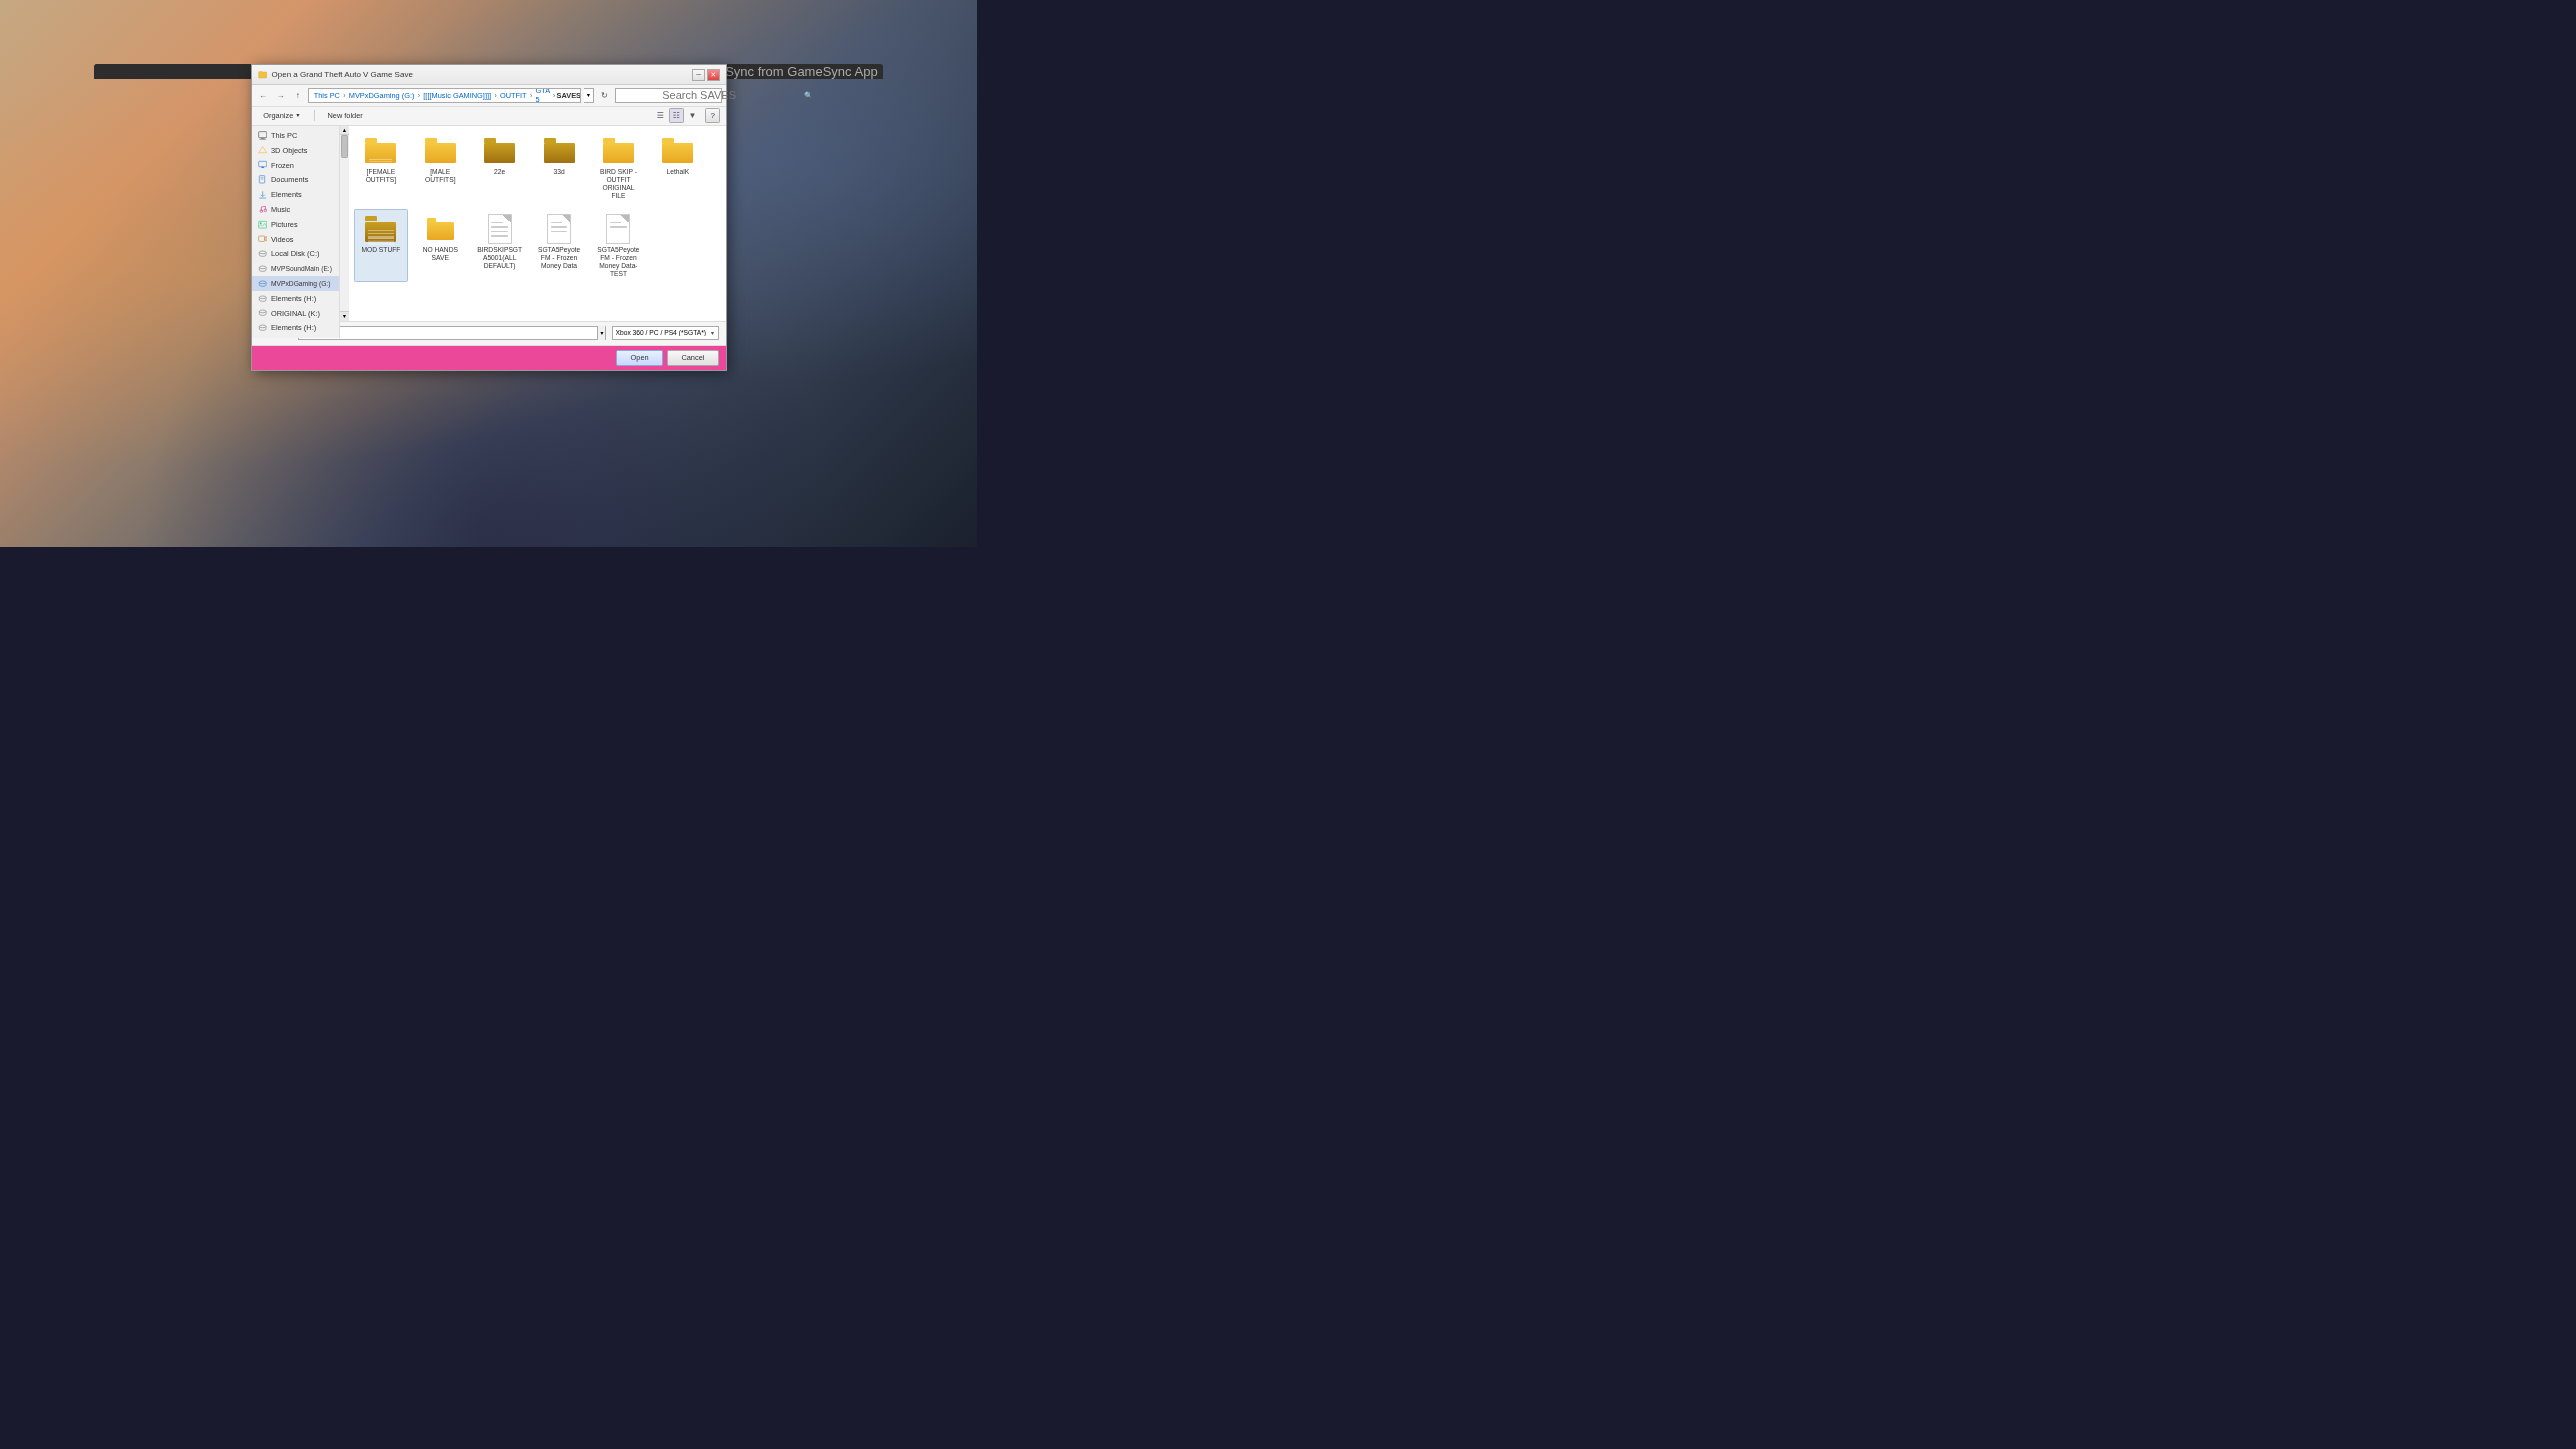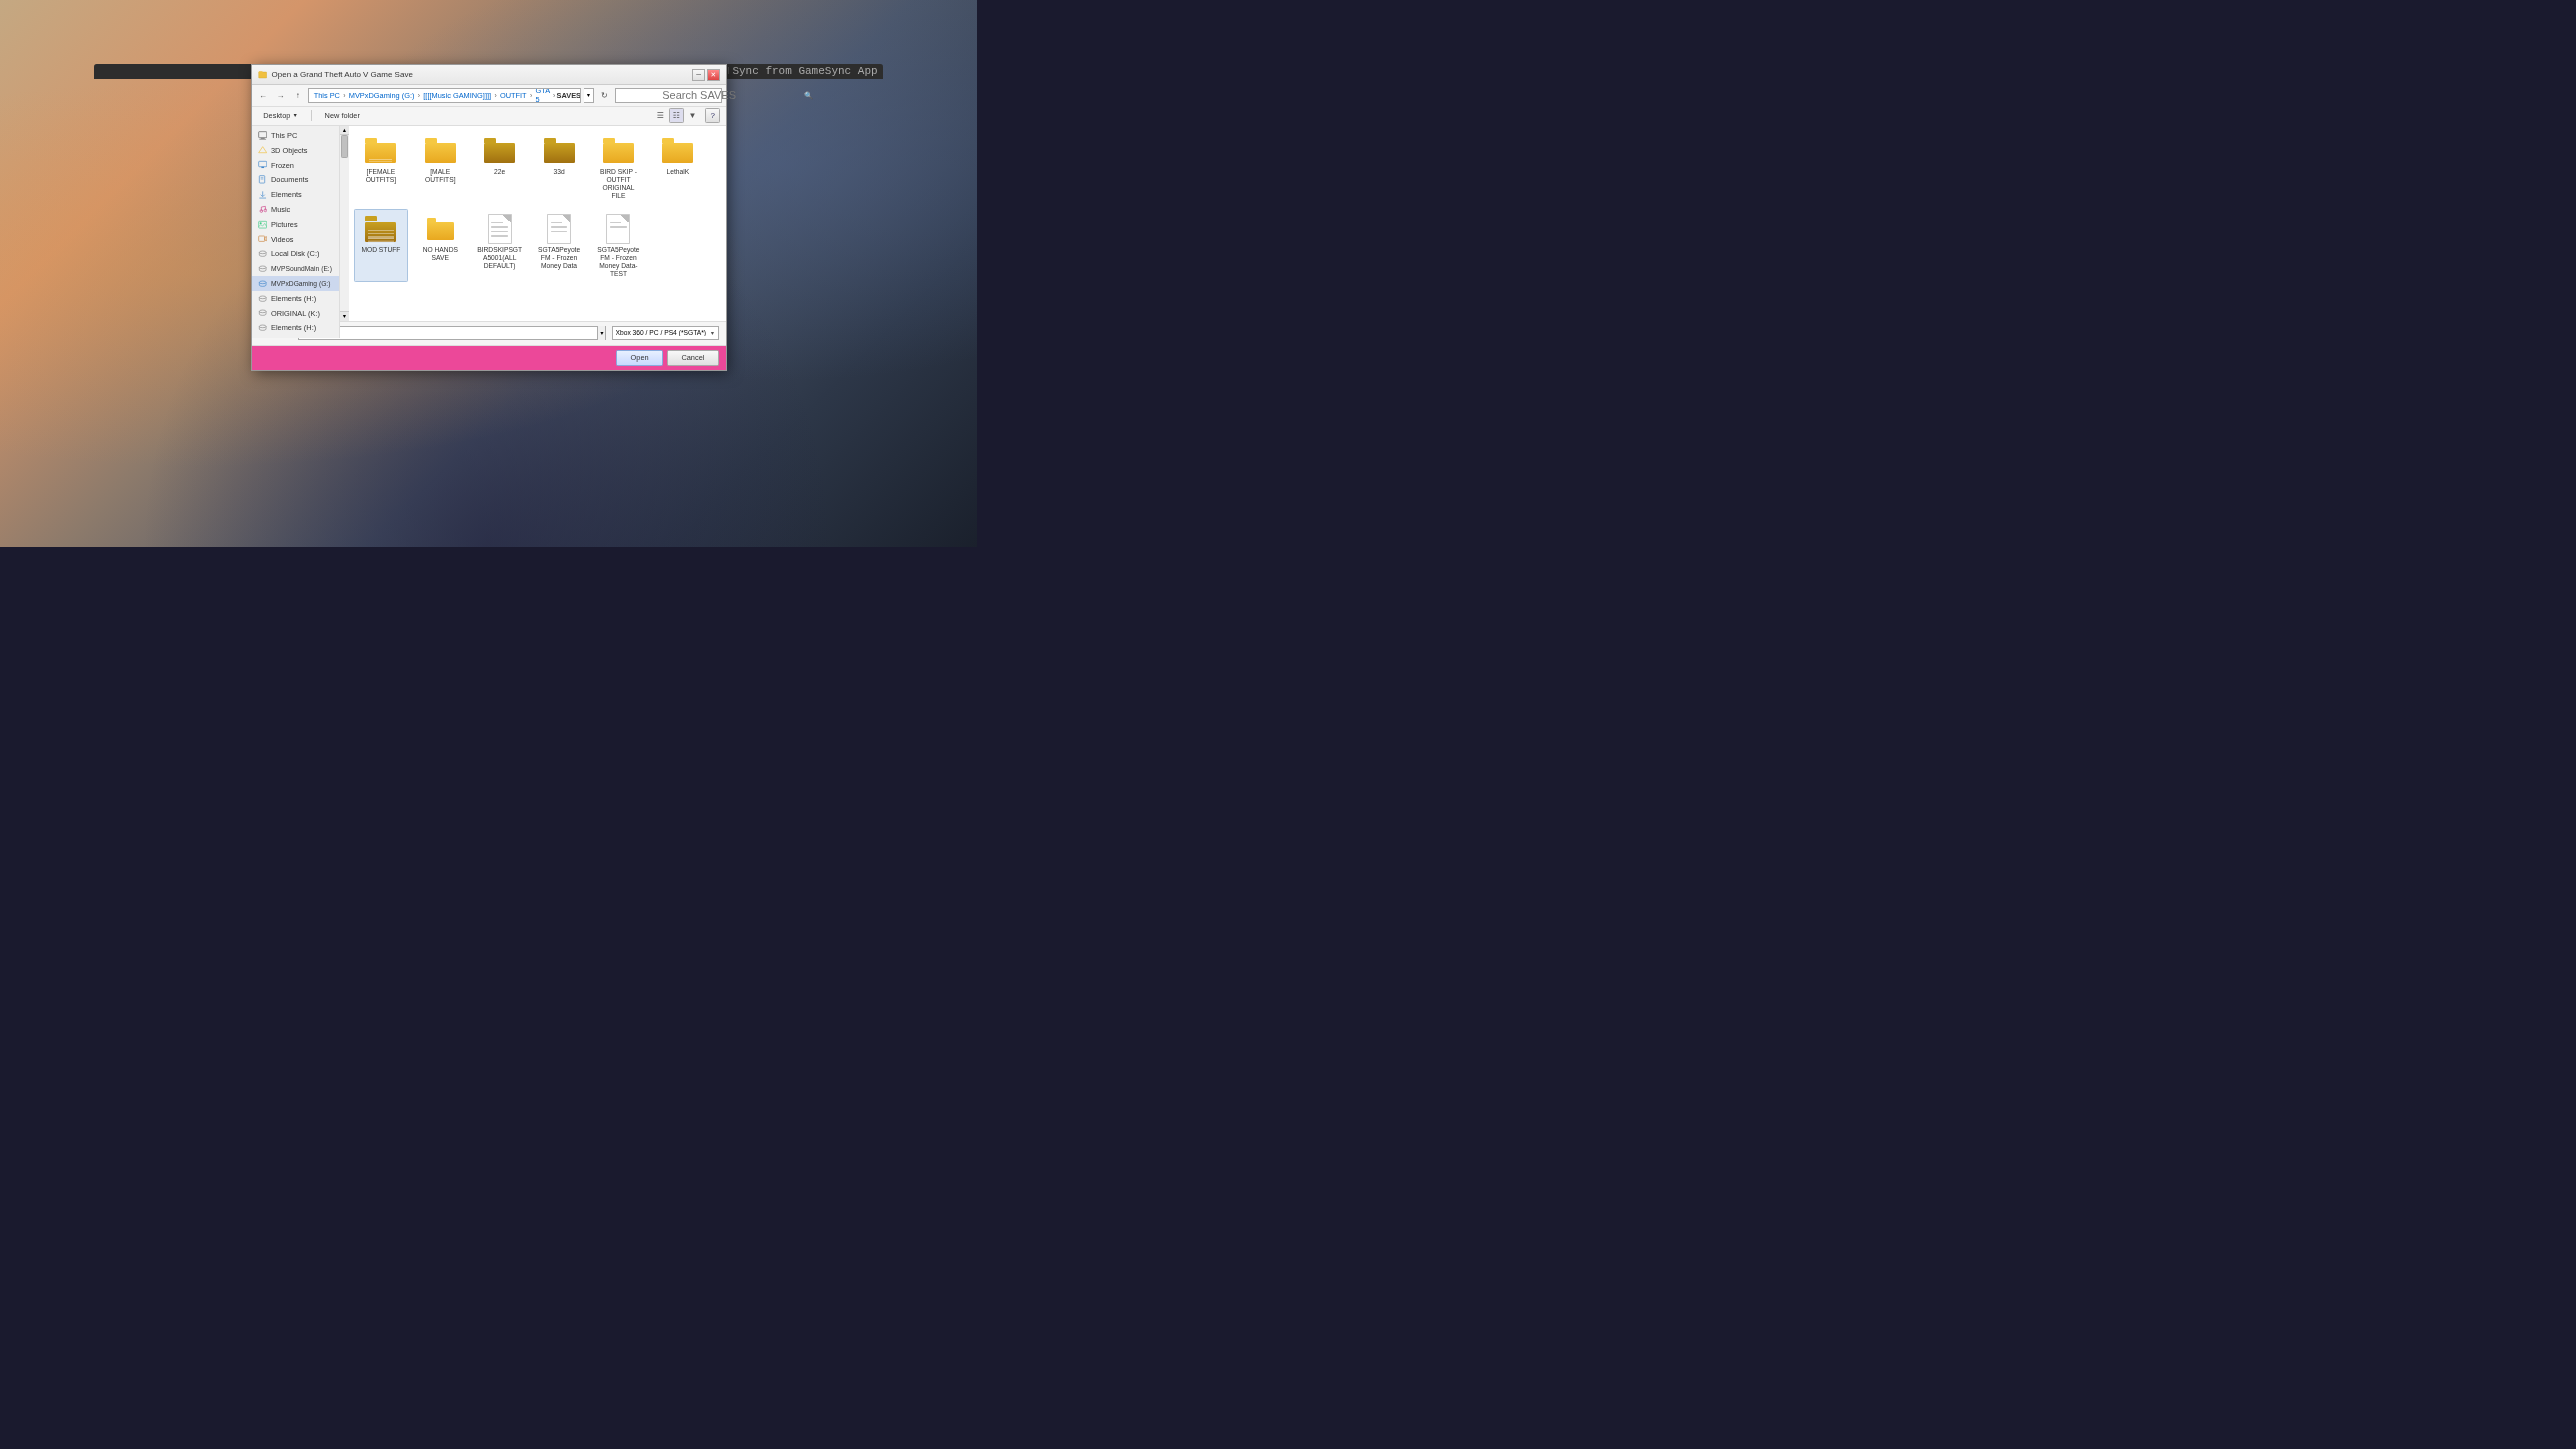--- a/index.html
+++ b/index.html
@@ -546,21 +546,21 @@
 
 <div class="bg">
   <div class="bg-overlay"></div>
 </div>
 
 <div class="bg-titlebar">
   <span>Grand Theft Auto V Save Editor - By: XB36Hazard</span>
   <div style="position:absolute;right:5.4px;display:flex;gap:2.7px;">
     <span style="color:#aaa;font-size:7.4px;cursor:pointer;">Sign In</span>
     <span style="color:#666;font-size:7.4px;">|</span>
-    <span style="color:#aaa;font-size:11px;cursor:pointer;font-family:Liberation Mono, monospace;">Sync from GameSync App</span>
+    <span style="color:#aaa;font-size:13px;cursor:pointer;">Sync from GameSync App</span>
   </div>
 </div>
 
 <div style="position:absolute;top:64px;left:0;right:0;bottom:0;display:flex;align-items:flex-start;justify-content:center;padding-top:14.8px;z-index:10;">
   <div class="file-dialog">
 
     <div class="dialog-titlebar">
       <div class="dialog-title-icon">
         <svg width="9.4" height="9.4" viewBox="0 0 14 14">
             <rect x="1" y="3" width="12" height="9" rx="1" fill="#f0c040" stroke="#c8a020" stroke-width="0.5"></rect>
@@ -603,21 +603,21 @@
       <button class="refresh-btn">↻</button>
 
       <div class="search-box">
         <input class="search-input" placeholder="Search SAVES" style="color: rgb(153, 153, 153);">
         <span class="search-icon-btn">🔍</span>
       </div>
     </div>
 
     <div class="toolbar">
       <button class="toolbar-btn">
-        <span>Desktop</span>
+        <span>Organize</span>
         <span class="chevron">▼</span>
       </button>
       <div class="toolbar-divider"></div>
       <button class="toolbar-btn">
         <span>New folder</span>
       </button>
 
       <div class="view-btns">
         <button class="view-btn">☰</button>
         <button class="view-btn active">☷</button>

